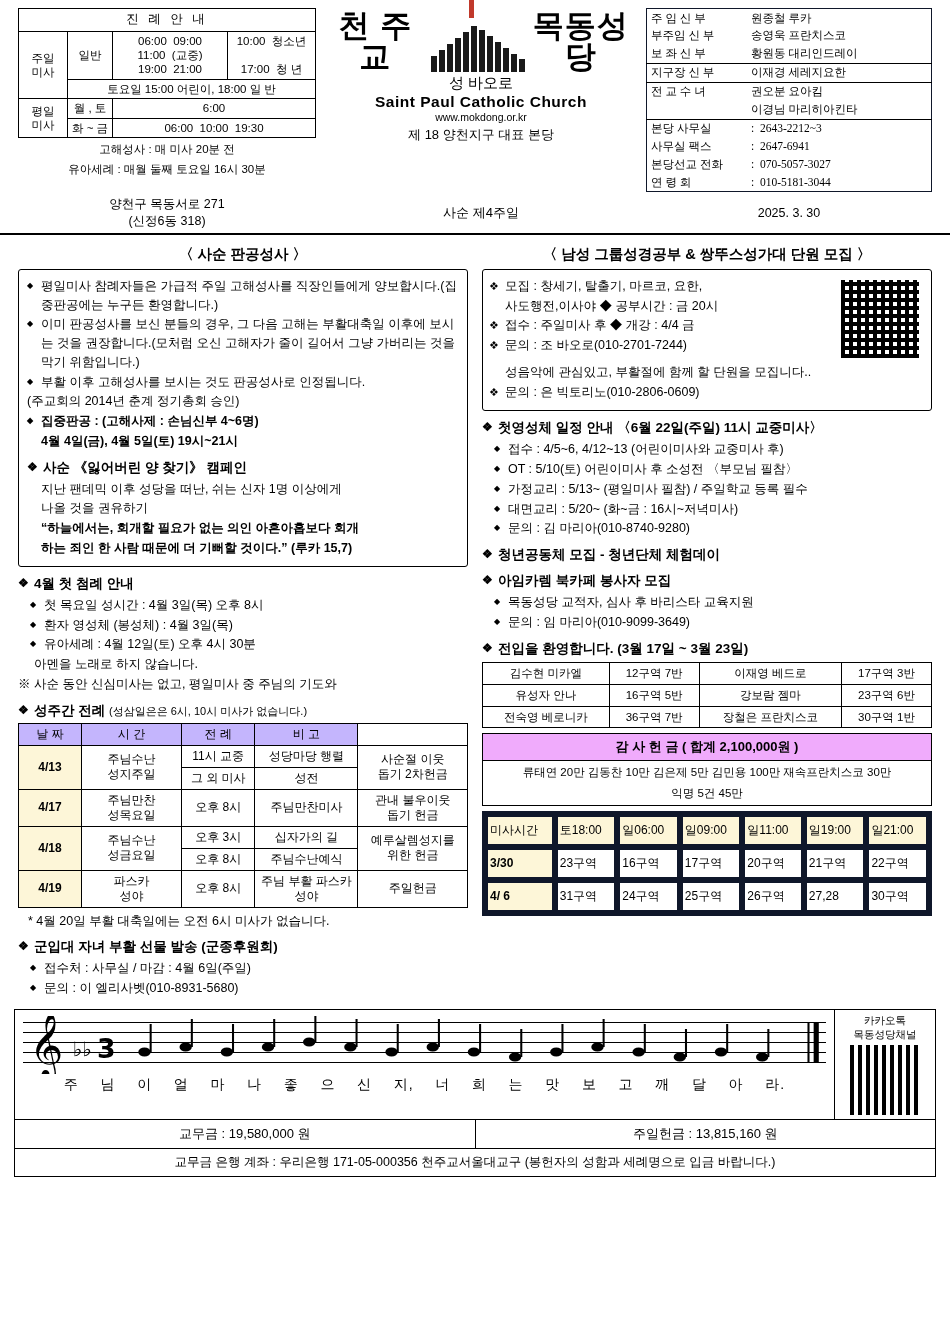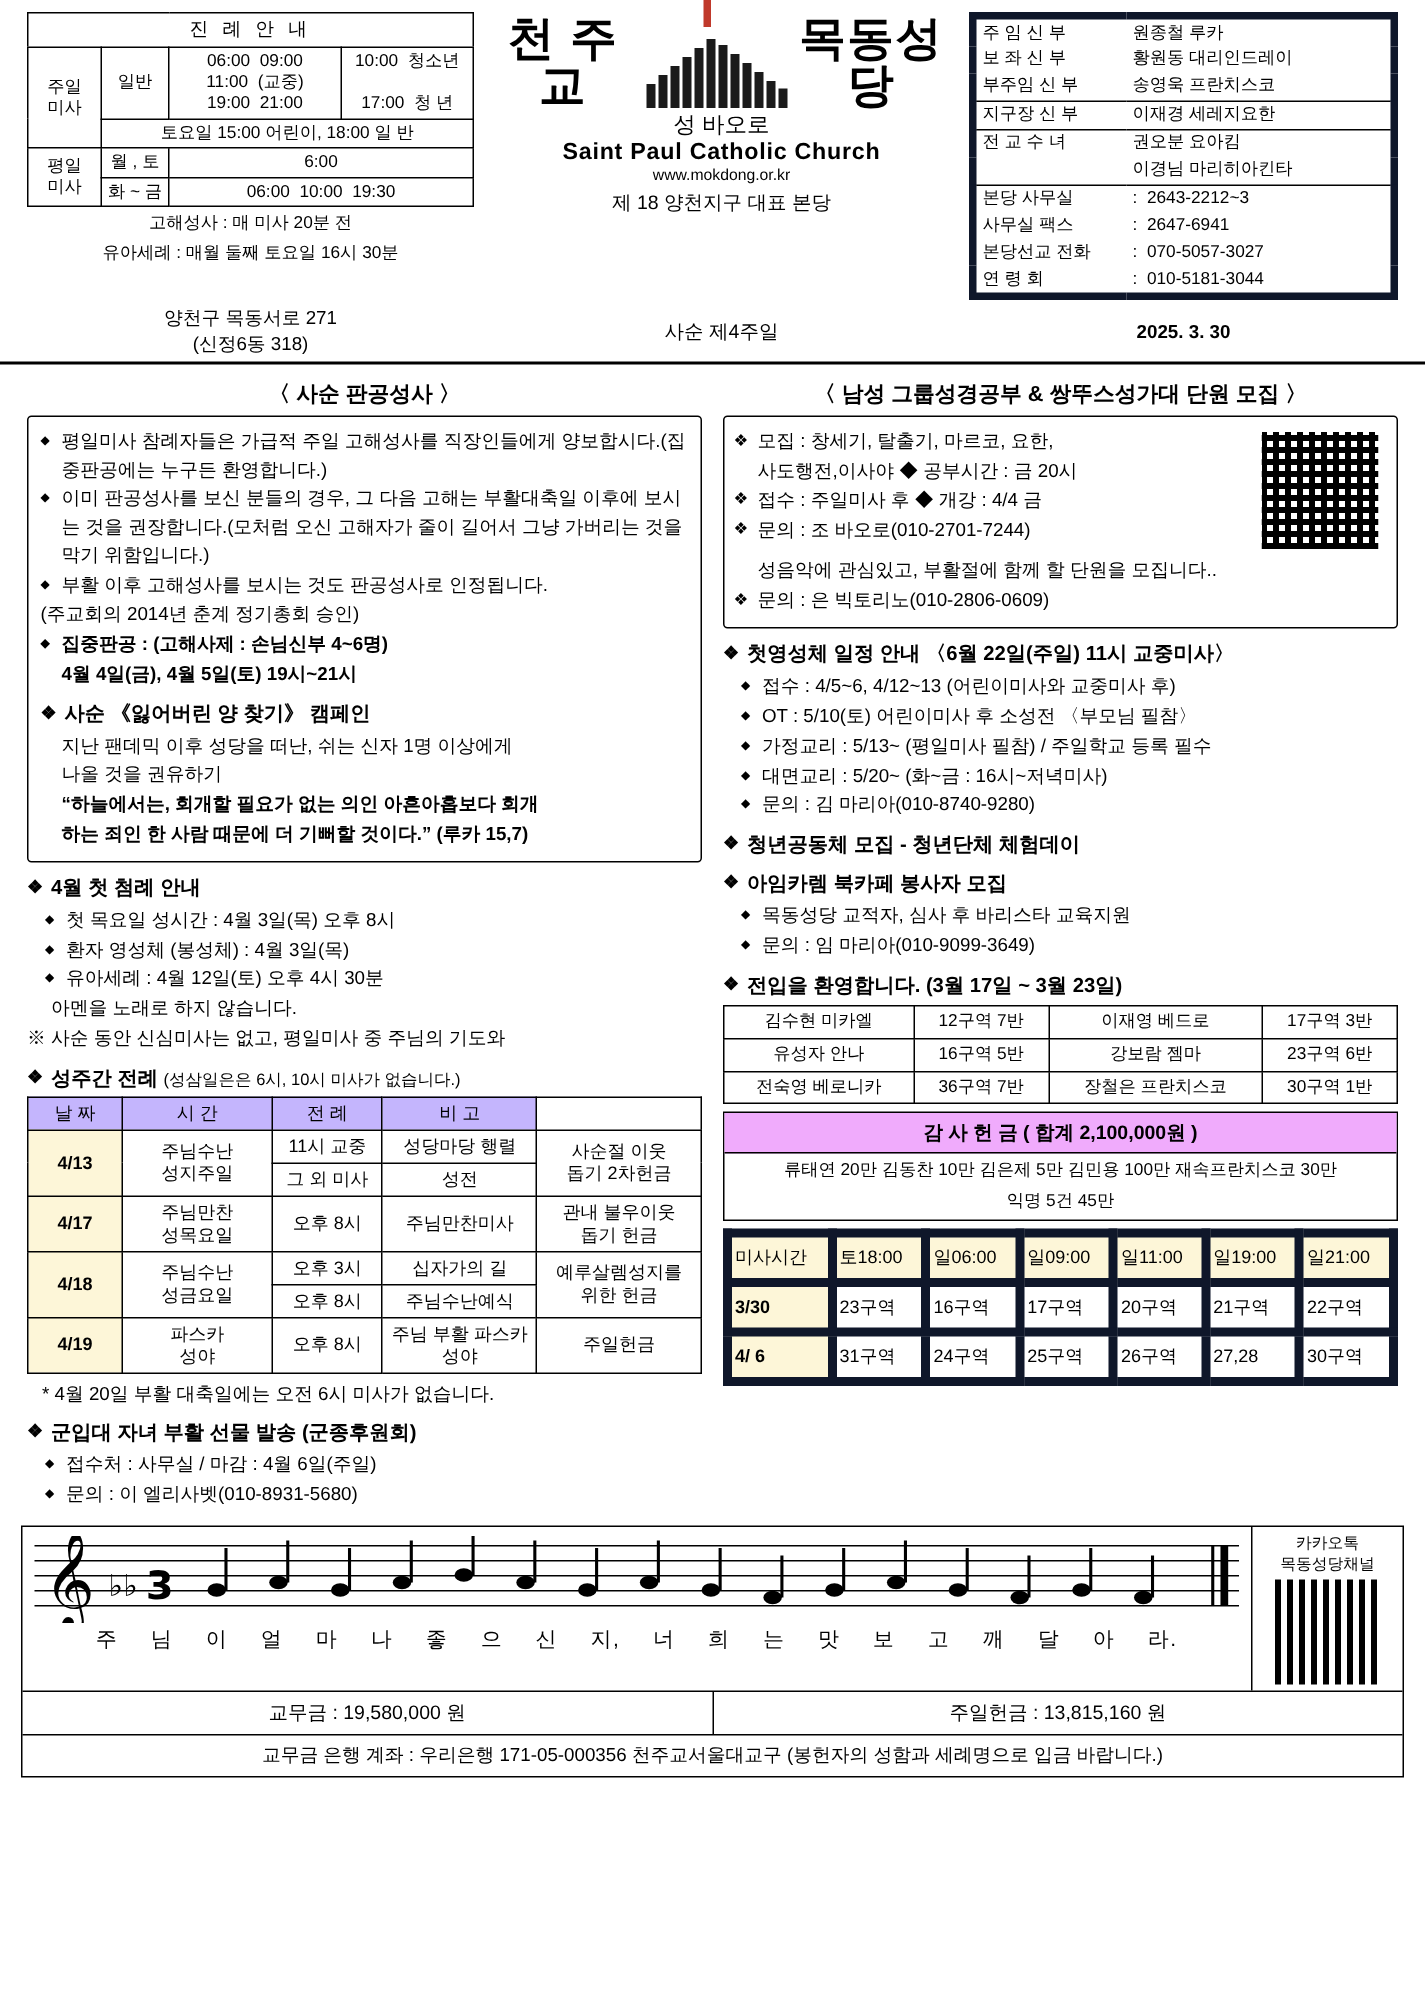--- a/index.html
+++ b/index.html
@@ -19,28 +19,28 @@
   .logo-text{font-size:31px;font-weight:bold;letter-spacing:1px;line-height:1;}
   .organ{display:inline-block;position:relative;width:96px;height:62px;}
   .organ .pipes{position:absolute;bottom:0;left:0;width:96px;height:46px;display:flex;align-items:flex-end;gap:2px;}
   .organ .pipes i{display:block;width:6px;background:#1a1a1a;}
   .cross{position:absolute;left:38px;top:-22px;width:5px;height:30px;background:#c0392b;}
   .cross:after{content:"";position:absolute;left:-9px;top:7px;width:23px;height:5px;background:#c0392b;}
   .sub1{font-size:15px;margin-top:2px;}
   .sub2{font-size:15.5px;font-weight:bold;letter-spacing:.5px;}
   .sub3{font-size:10.5px;}
   .sub4{font-size:13px;margin-top:3px;}
-  table.clergy{width:100%;font-size:11.5px;border:5px solid #0f172a;}
+  table.clergy{width:100%;font-size:11.5px;border:1px solid #0f172a;font-family:Liberation Serif, serif;}
   table.clergy td{padding:1.5px 4px;line-height:1.3;}
   table.clergy td.l{width:92px;}
   table.clergy tr.sep td{border-top:1px solid #000;}
   .addr{display:flex;align-items:center;padding:2px 18px 4px 18px;font-size:12.5px;}
   .addr .a1{width:298px;text-align:center;line-height:1.3;}
   .addr .a2{flex:1;text-align:center;font-size:13px;}
-  .addr .a3{width:286px;text-align:center;font-weight:bold;}
+  .addr .a3{width:286px;text-align:center;}
   .hr2{border-top:2px solid #000;margin:0 0 0 0;}
   
   .body{display:flex;padding:6px 18px 4px 18px;gap:14px;}
   .col{width:455px;}
   .sec-title{font-size:14.5px;font-weight:bold;text-align:center;margin:4px 0 5px 0;}
   .boxed{border:1px solid #000;border-radius:3px;padding:6px 8px 8px 8px;}
   ul{list-style:none;margin:0;padding:0;}
   li{font-size:12.5px;line-height:1.5;margin:1px 0;padding-left:14px;position:relative;}
   li.d:before{content:"◆";position:absolute;left:0;top:0;font-size:8px;top:3px;}
   li.s:before{content:"❖";position:absolute;left:-2px;top:1px;font-size:11px;}
@@ -154,26 +154,26 @@
     </div>
 
     <div class="hdr-right">
       <table class="clergy">
         <tbody>
             <tr>
               <td class="l">주  임 신  부</td>
               <td>원종철 루카</td>
             </tr>
         <tr>
+              <td class="l">부주임 신  부</td>
+              <td>송영욱 프란치스코</td>
+            </tr>
+        <tr>
               <td class="l">보  좌 신  부</td>
               <td>황원동 대리인드레이</td>
-            </tr>
-        <tr>
-              <td class="l">부주임 신  부</td>
-              <td>송영욱 프란치스코</td>
             </tr>
         <tr class="sep">
               <td class="l">지구장 신  부</td>
               <td>이재경 세레지요한</td>
             </tr>
         <tr class="sep">
               <td class="l">전  교 수  녀</td>
               <td>권오분 요아킴</td>
             </tr>
         <tr>

